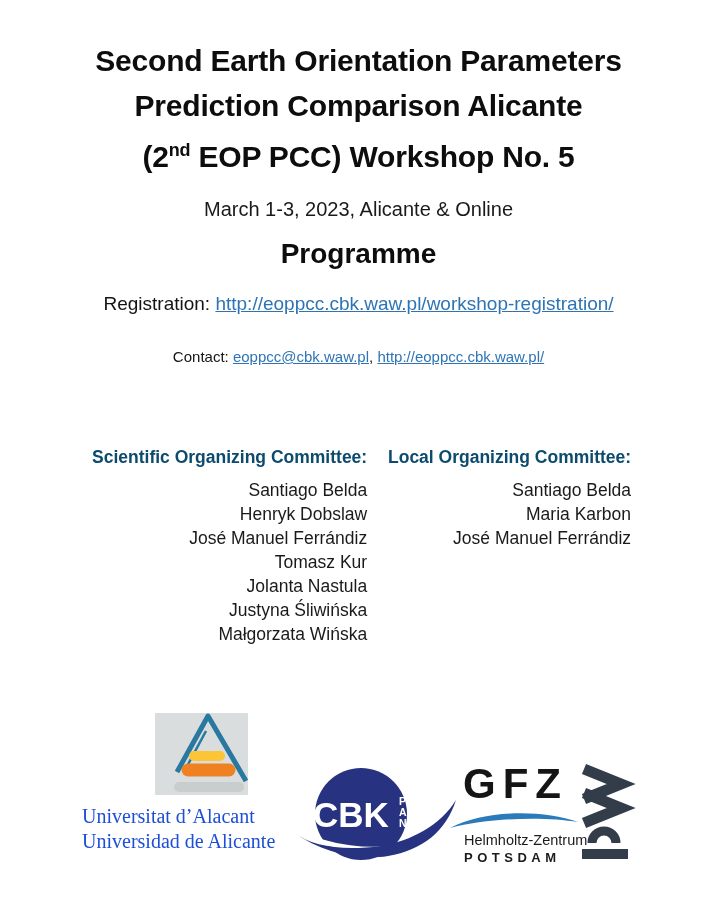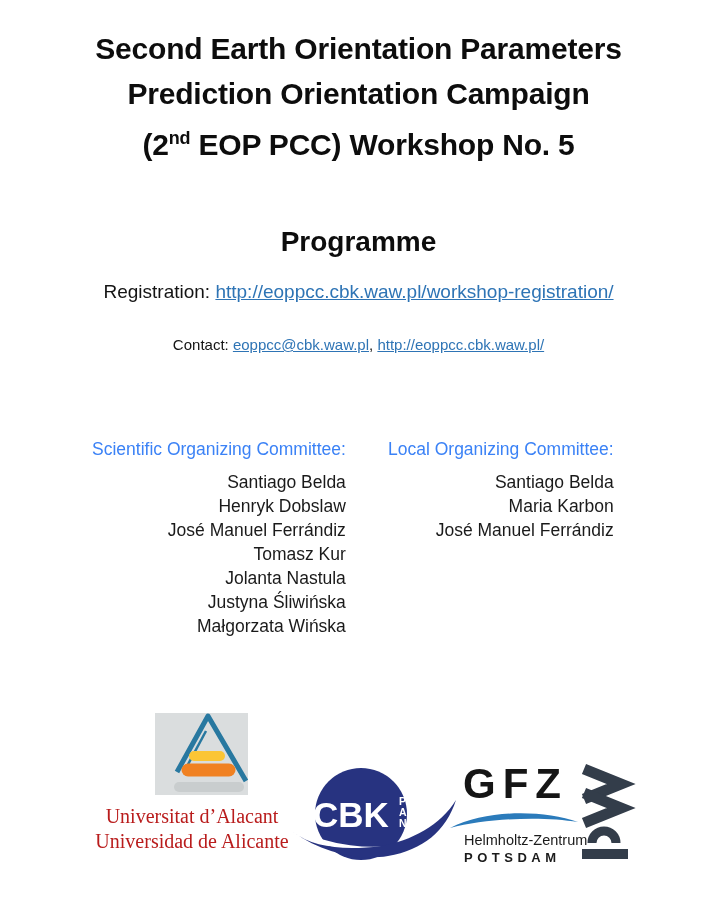--- a/index.html
+++ b/index.html
@@ -4,54 +4,55 @@
 <style>
   html,body{margin:0;padding:0;background:#ffffff;}
   .page{
     position:relative;
     width:717px;height:901px;
     background:#ffffff;
     font-family:"Liberation Sans",sans-serif;
     color:#141414;
     overflow:hidden;
   }
-  .center{position:absolute;left:0;width:717px;text-align:center;}
+  .center{position:absolute;left:0;width:717px;text-align:center;margin-top:12px;}
   .title{top:26px;font-size:30px;font-weight:bold;line-height:45px;color:#0d0d0d;letter-spacing:-0.2px;}
   .title sup{font-size:18px;font-weight:bold;}
   .dateline{top:186px;font-size:20px;color:#1a1a1a;}
   .programme{top:226px;font-size:28px;font-weight:bold;color:#0d0d0d;}
   .regline{top:281px;font-size:19px;}
   .contactline{top:336px;font-size:15px;}
   a.doclink{color:#2E74B5;text-decoration:underline;cursor:pointer;}
   .committee{position:absolute;top:439px;font-size:17.5px;color:#1a1a1a;}
   .committee.soc{left:92px;}
   .committee.loc{left:388px;}
-  .committee .heading{font-weight:normal;color:#3b82f6;margin:0 0 10px 0;}
+  .committee .heading{font-weight:bold;color:#0c4a6e;margin:8px 0 10px 0;}
   .committee .member{line-height:24px;text-align:right;}
   .ua-logo{position:absolute;left:88px;top:703px;width:224px;height:95px;}
   .ua-text{
-    position:absolute;left:74px;top:804px;width:236px;
-    text-align:center;font-family:"Liberation Serif",serif;
-    font-size:20px;line-height:25px;color:#b91c1c;
+    position:absolute;left:82px;top:804px;width:236px;
+    font-family:"Liberation Serif",serif;
+    font-size:20px;line-height:25px;color:#1d4ed8;
   }
   .cbk-logo{position:absolute;left:283px;top:753px;width:185px;height:150px;}
   .gfz-logo{position:absolute;left:443px;top:758px;width:220px;height:132px;}
   svg text{font-family:"Liberation Sans",sans-serif;}
 </style>
 </head>
 <body>
 
 <div class="page">
 
   <div class="center title">
     <div>Second Earth Orientation Parameters</div>
-    <div>Prediction Orientation Campaign</div>
+    <div>Prediction Comparison Alicante</div>
     <div><span>(2</span><sup>nd</sup><span> EOP PCC) Workshop No. 5</span></div>
   </div>
 
+  <div class="center dateline">March 1-3, 2023, Alicante &amp; Online</div>
 
   <div class="center regline">
     <span>Registration: </span><a class="doclink">http://eoppcc.cbk.waw.pl/workshop-registration/</a>
   </div>
 
   <div class="center programme">Programme</div>
 
   <div class="center contactline">
     <span>Contact: </span><a class="doclink">eoppcc@cbk.waw.pl</a><span>, </span><a class="doclink">http://eoppcc.cbk.waw.pl/</a>
   </div>

